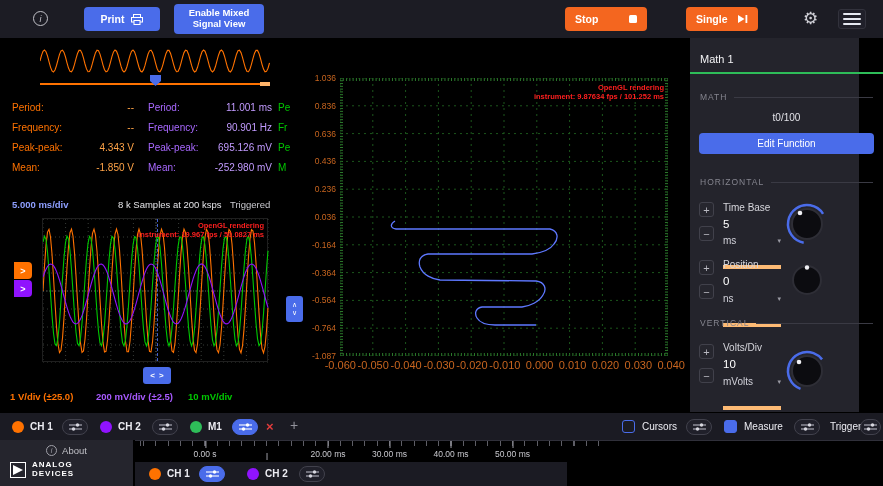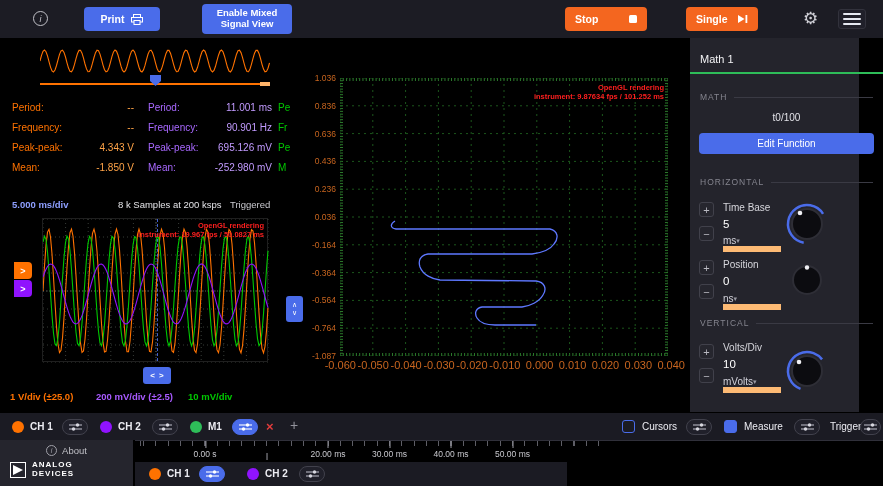--- a/index.html
+++ b/index.html
@@ -55,21 +55,21 @@
 #rp-title{position:absolute;left:10px;top:15px;font-size:11px;color:#f2f2f4}
 #rp-underline{position:absolute;left:0;top:34px;width:193px;height:2px}
 .rp-section{position:absolute;left:10px;width:173px;display:flex;align-items:center;gap:7px}
 .rp-section span{font-size:8.5px;color:#85858f;letter-spacing:1px}
 .rp-section i{flex:1;height:1px;background:#3a3a44}
 #fn-text{position:absolute;left:0;top:74px;width:193px;text-align:center;font-size:10px;color:#e2e2e8}
 #edit-btn{position:absolute;left:9px;top:95px;width:175px;height:21px;background:#4a6cea;border:none;border-radius:4px;color:#fff;font-family:inherit;font-size:10px;cursor:pointer}
 .pm-btn{position:absolute;width:15px;height:15px;background:#26262e;border:1px solid #41414b;border-radius:3px;color:#b9b9c1;font-size:11px;line-height:12px;text-align:center;cursor:pointer;padding:0}
 .ctl-label{position:absolute;font-size:10px;color:#d6d6dc}
 .ctl-value{position:absolute;font-size:11.5px;color:#fff}
-.unit-dd{position:absolute;width:58px;display:flex;align-items:center;border-bottom:6px solid #fdba74;padding-bottom:0;cursor:pointer}
+.unit-dd{position:absolute;width:58px;display:flex;justify-content:space-between;align-items:center;border-bottom:4px solid #fdba74;padding-bottom:19px;cursor:pointer}
 .unit-dd span{font-size:10px;color:#d2d2da}
 .unit-dd .chev{font-size:7px;color:#9a9aa4}
 
 
 #chbar{position:absolute;left:0;top:412px;width:883px;height:28px;background:#1b1b23;border-top:1px solid #000}
 .dot{position:absolute;width:12px;height:12px;border-radius:50%}
 .ch-label{position:absolute;font-size:10px;font-weight:bold;color:#ececf2;white-space:nowrap}
 .tool-pill{position:absolute;width:26px;height:16px;border:1px solid #41414c;border-radius:8px;background:#20202a;display:flex;align-items:center;justify-content:center;cursor:pointer}
 .tool-pill.active{background:#4a6cea;border-color:#4a6cea}
 .sl-icon line{stroke:#b4b4c0;stroke-width:1.1}
@@ -105,21 +105,21 @@
         <span>i</span>
       </div>
     <button class="tb-btn tb-blue" style="left:84px;width:76px">
       <span>Print</span>
       <svg width="12" height="11" viewBox="0 0 12 11">
           <rect x="2.5" y="0.5" width="7" height="3" fill="none" stroke="#fff"></rect>
           <rect x="0.5" y="3.5" width="11" height="4.5" fill="none" stroke="#fff"></rect>
           <rect x="3" y="6.5" width="6" height="4" fill="#4a6cea" stroke="#fff"></rect>
         </svg>
     </button>
-    <button id="mixed-btn" class="tb-btn tb-blue" style="left:202px;width:90px">
+    <button id="mixed-btn" class="tb-btn tb-blue" style="left:174px;width:90px">
       <span>Enable Mixed Signal View</span>
     </button>
     <button class="tb-btn tb-orange" style="left:565px;width:82px">
       <span>Stop</span>
       <span class="stop-ic"></span>
     </button>
     <button class="tb-btn tb-orange" style="left:686px;width:72px">
       <span>Single</span>
       <svg width="11" height="10" viewBox="0 0 11 10">
           <path d="M1 1 L7.5 5 L1 9 Z" fill="#fff"></path>

